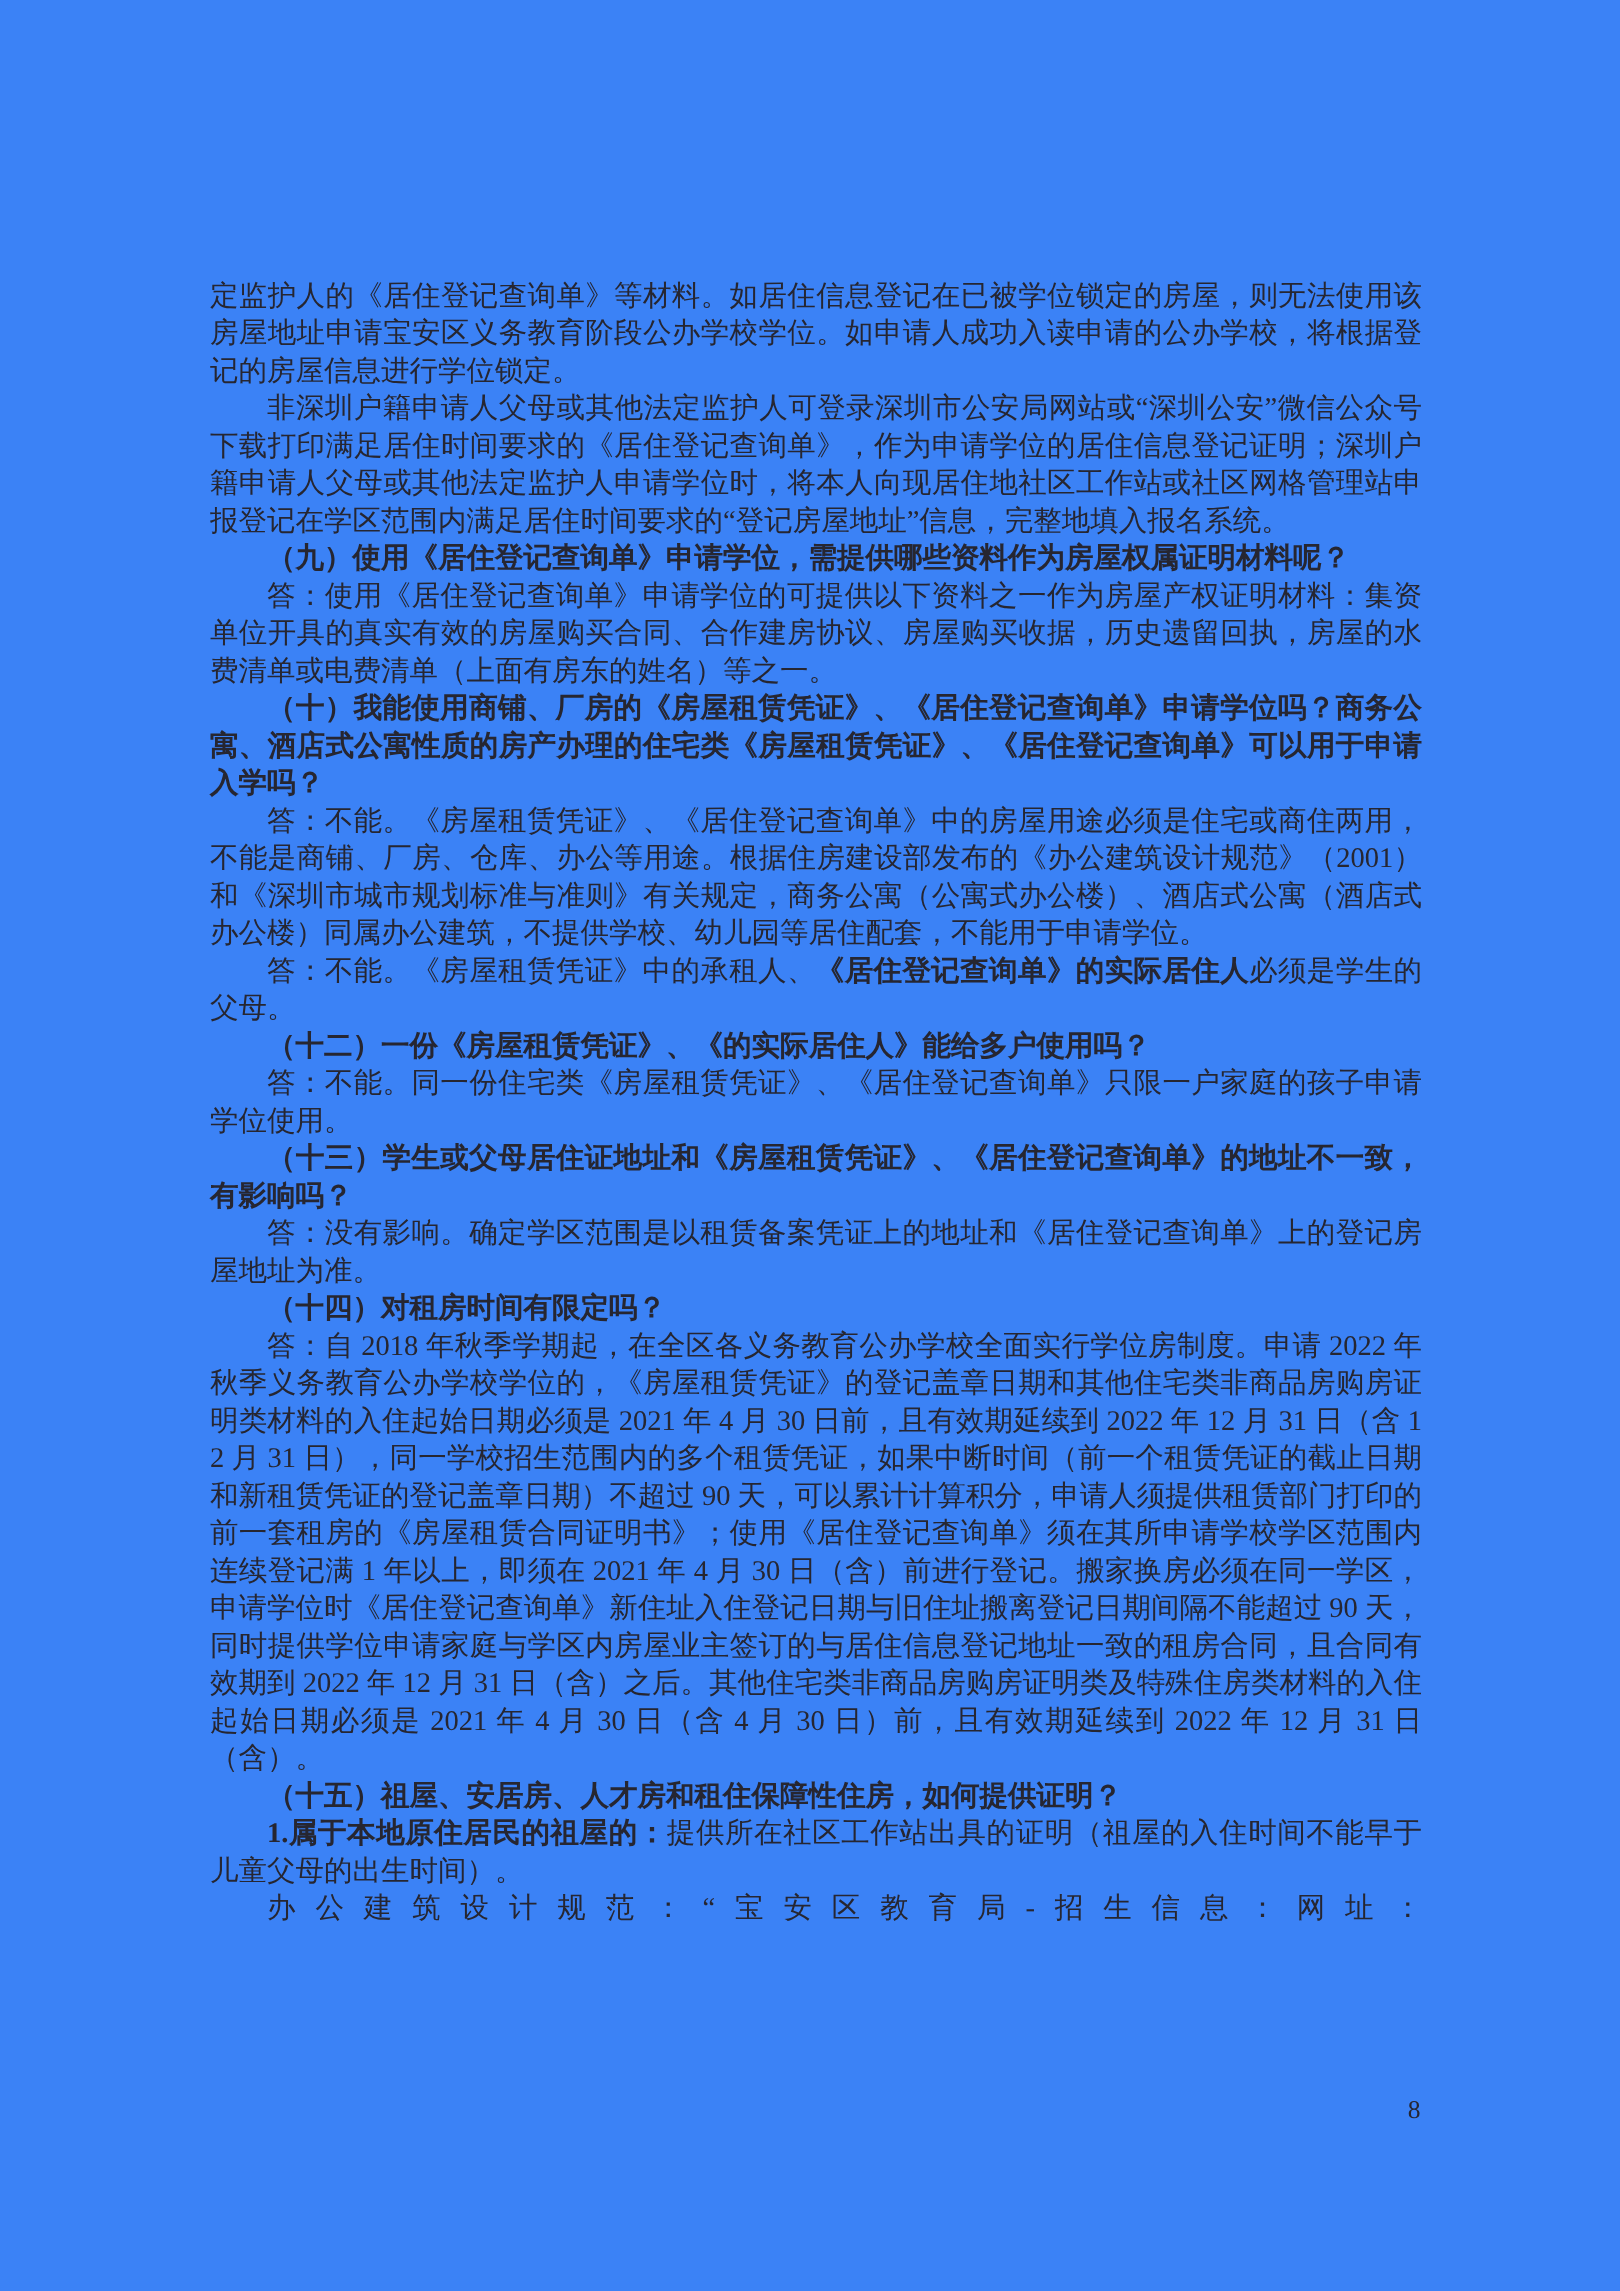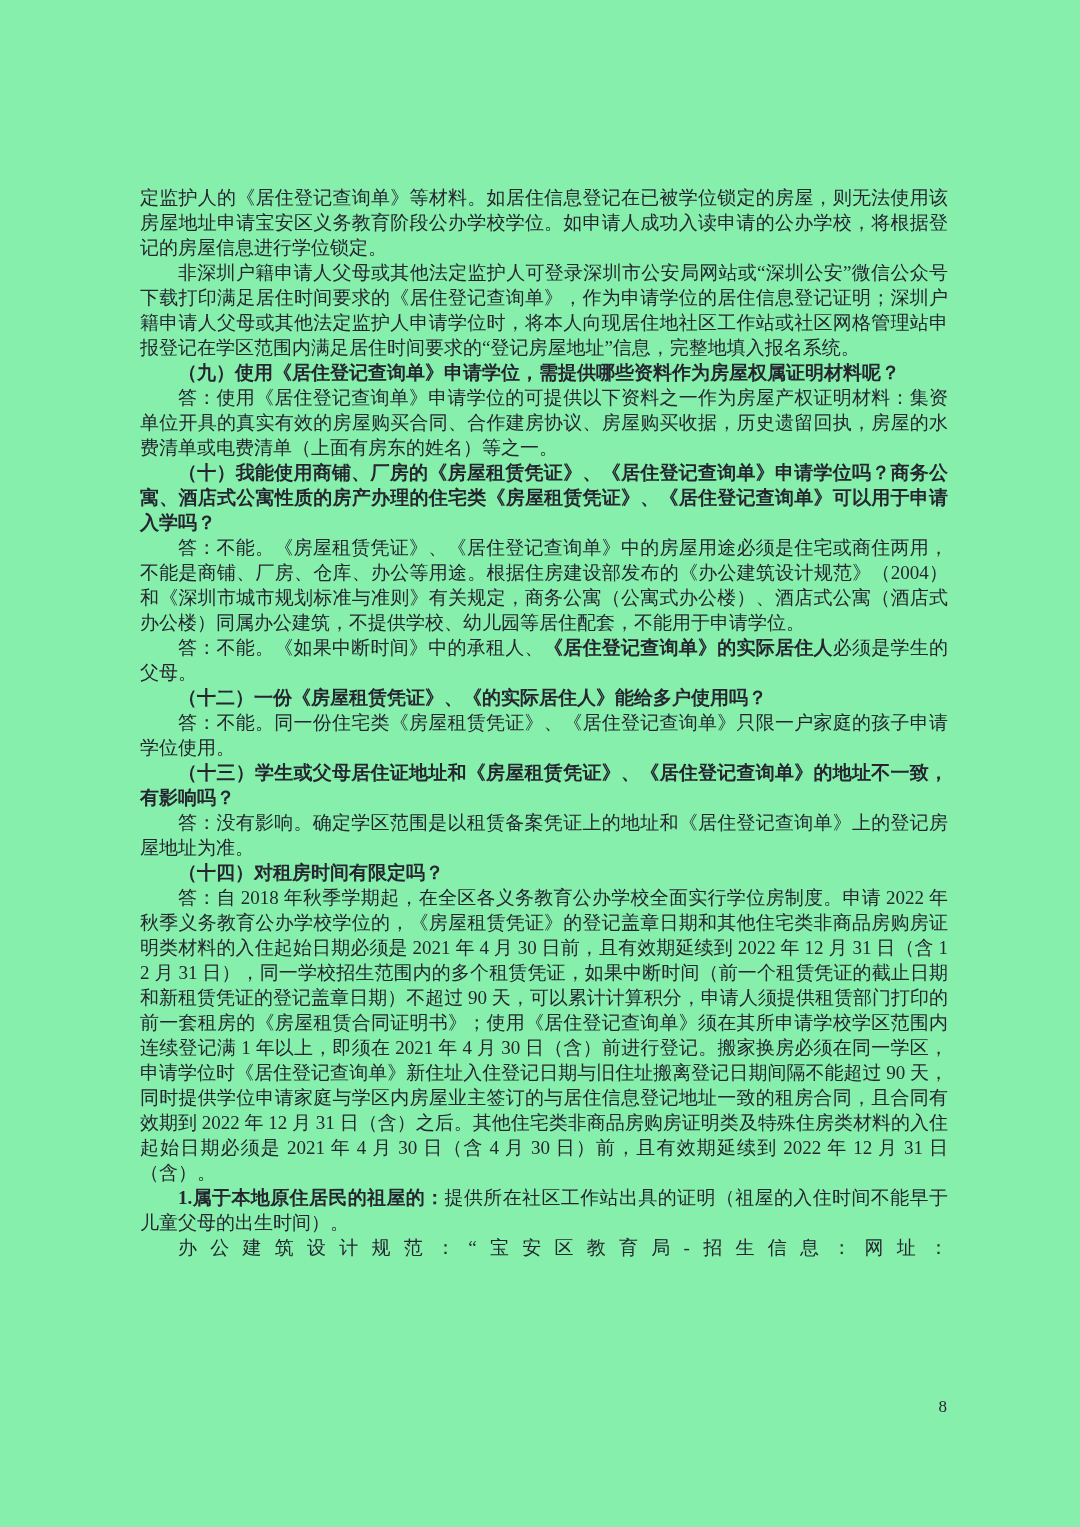--- a/index.html
+++ b/index.html
@@ -10,21 +10,21 @@
   body {
     width: 1080px;
     height: 1527px;
     overflow: hidden;
   }
   .page {
     position: relative;
     width: 1080px;
     height: 1527px;
     box-sizing: border-box;
-    background: #86efac;
+    background: #3b82f6;
     padding: 185px 132px 0 140px;
     font-family: "Liberation Serif", "DejaVu Serif", serif;
     color: #262631;
   }
   .content {
     font-size: 19px;
     line-height: 25px;
     text-align: justify;
     text-justify: inter-ideograph;
     word-break: break-all;
@@ -57,27 +57,28 @@
 </head>
 <body>
 
 <div class="page">
   <main class="content">
       <p class="para no-indent"><span class="run">定监护人的《居住登记查询单》等材料。如居住信息登记在已被学位锁定的房屋，则无法使用该房屋地址申请宝安区义务教育阶段公办学校学位。如申请人成功入读申请的公办学校，将根据登记的房屋信息进行学位锁定。</span></p>
       <p class="para"><span class="run">非深圳户籍申请人父母或其他法定监护人可登录深圳市公安局网站或“深圳公安”微信公众号下载打印满足居住时间要求的《居住登记查询单》，作为申请学位的居住信息登记证明；深圳户籍申请人父母或其他法定监护人申请学位时，将本人向现居住地社区工作站或社区网格管理站申报登记在学区范围内满足居住时间要求的“登记房屋地址”信息，完整地填入报名系统。</span></p>
       <p class="para heading"><span class="run bold">（九）使用《居住登记查询单》申请学位，需提供哪些资料作为房屋权属证明材料呢？</span></p>
       <p class="para"><span class="run">答：使用《居住登记查询单》申请学位的可提供以下资料之一作为房屋产权证明材料：集资单位开具的真实有效的房屋购买合同、合作建房协议、房屋购买收据，历史遗留回执，房屋的水费清单或电费清单（上面有房东的姓名）等之一。</span></p>
       <p class="para heading"><span class="run bold">（十）我能使用商铺、厂房的《房屋租赁凭证》、《居住登记查询单》申请学位吗？商务公寓、酒店式公寓性质的房产办理的住宅类《房屋租赁凭证》、《居住登记查询单》可以用于申请入学吗？</span></p>
-      <p class="para"><span class="run">答：不能。《房屋租赁凭证》、《居住登记查询单》中的房屋用途必须是住宅或商住两用，不能是商铺、厂房、仓库、办公等用途。根据住房建设部发布的《办公建筑设计规范》（2004）和《深圳市城市规划标准与准则》有关规定，商务公寓（公寓式办公楼）、酒店式公寓（酒店式办公楼）同属办公建筑，不提供学校、幼儿园等居住配套，不能用于申请学位。</span></p>
-      <p class="para"><span class="run">答：不能。《如果中断时间》中的承租人、</span><span class="run bold">《居住登记查询单》的实际居住人</span><span class="run">必须是学生的父母。</span></p>
+      <p class="para"><span class="run">答：不能。《房屋租赁凭证》、《居住登记查询单》中的房屋用途必须是住宅或商住两用，不能是商铺、厂房、仓库、办公等用途。根据住房建设部发布的《办公建筑设计规范》（2001）和《深圳市城市规划标准与准则》有关规定，商务公寓（公寓式办公楼）、酒店式公寓（酒店式办公楼）同属办公建筑，不提供学校、幼儿园等居住配套，不能用于申请学位。</span></p>
+      <p class="para"><span class="run">答：不能。《房屋租赁凭证》中的承租人、</span><span class="run bold">《居住登记查询单》的实际居住人</span><span class="run">必须是学生的父母。</span></p>
       <p class="para heading"><span class="run bold">（十二）一份《房屋租赁凭证》、《的实际居住人》能给多户使用吗？</span></p>
       <p class="para"><span class="run">答：不能。同一份住宅类《房屋租赁凭证》、《居住登记查询单》只限一户家庭的孩子申请学位使用。</span></p>
       <p class="para heading"><span class="run bold">（十三）学生或父母居住证地址和《房屋租赁凭证》、《居住登记查询单》的地址不一致，有影响吗？</span></p>
       <p class="para"><span class="run">答：没有影响。确定学区范围是以租赁备案凭证上的地址和《居住登记查询单》上的登记房屋地址为准。</span></p>
       <p class="para heading"><span class="run bold">（十四）对租房时间有限定吗？</span></p>
       <p class="para"><span class="run">答：自 2018 年秋季学期起，在全区各义务教育公办学校全面实行学位房制度。申请 2022 年秋季义务教育公办学校学位的，《房屋租赁凭证》的登记盖章日期和其他住宅类非商品房购房证明类材料的入住起始日期必须是 2021 年 4 月 30 日前，且有效期延续到 2022 年 12 月 31 日（含 12 月 31 日），同一学校招生范围内的多个租赁凭证，如果中断时间（前一个租赁凭证的截止日期和新租赁凭证的登记盖章日期）不超过 90 天，可以累计计算积分，申请人须提供租赁部门打印的前一套租房的《房屋租赁合同证明书》；使用《居住登记查询单》须在其所申请学校学区范围内连续登记满 1 年以上，即须在 2021 年 4 月 30 日（含）前进行登记。搬家换房必须在同一学区，申请学位时《居住登记查询单》新住址入住登记日期与旧住址搬离登记日期间隔不能超过 90 天，同时提供学位申请家庭与学区内房屋业主签订的与居住信息登记地址一致的租房合同，且合同有效期到 2022 年 12 月 31 日（含）之后。其他住宅类非商品房购房证明类及特殊住房类材料的入住起始日期必须是 2021 年 4 月 30 日（含 4 月 30 日）前，且有效期延续到 2022 年 12 月 31 日（含）。</span></p>
+      <p class="para heading"><span class="run bold">（十五）祖屋、安居房、人才房和租住保障性住房，如何提供证明？</span></p>
       <p class="para"><span class="run bold">1.属于本地原住居民的祖屋的：</span><span class="run">提供所在社区工作站出具的证明（祖屋的入住时间不能早于儿童父母的出生时间）。</span></p>
       <p class="para justify-last"><span class="run">办公建筑设计规范：“宝安区教育局-招生信息：网址：</span></p>
     </main>
   <footer class="footer">
     <span>8</span>
   </footer>
 </div>
 
 </body></html>

